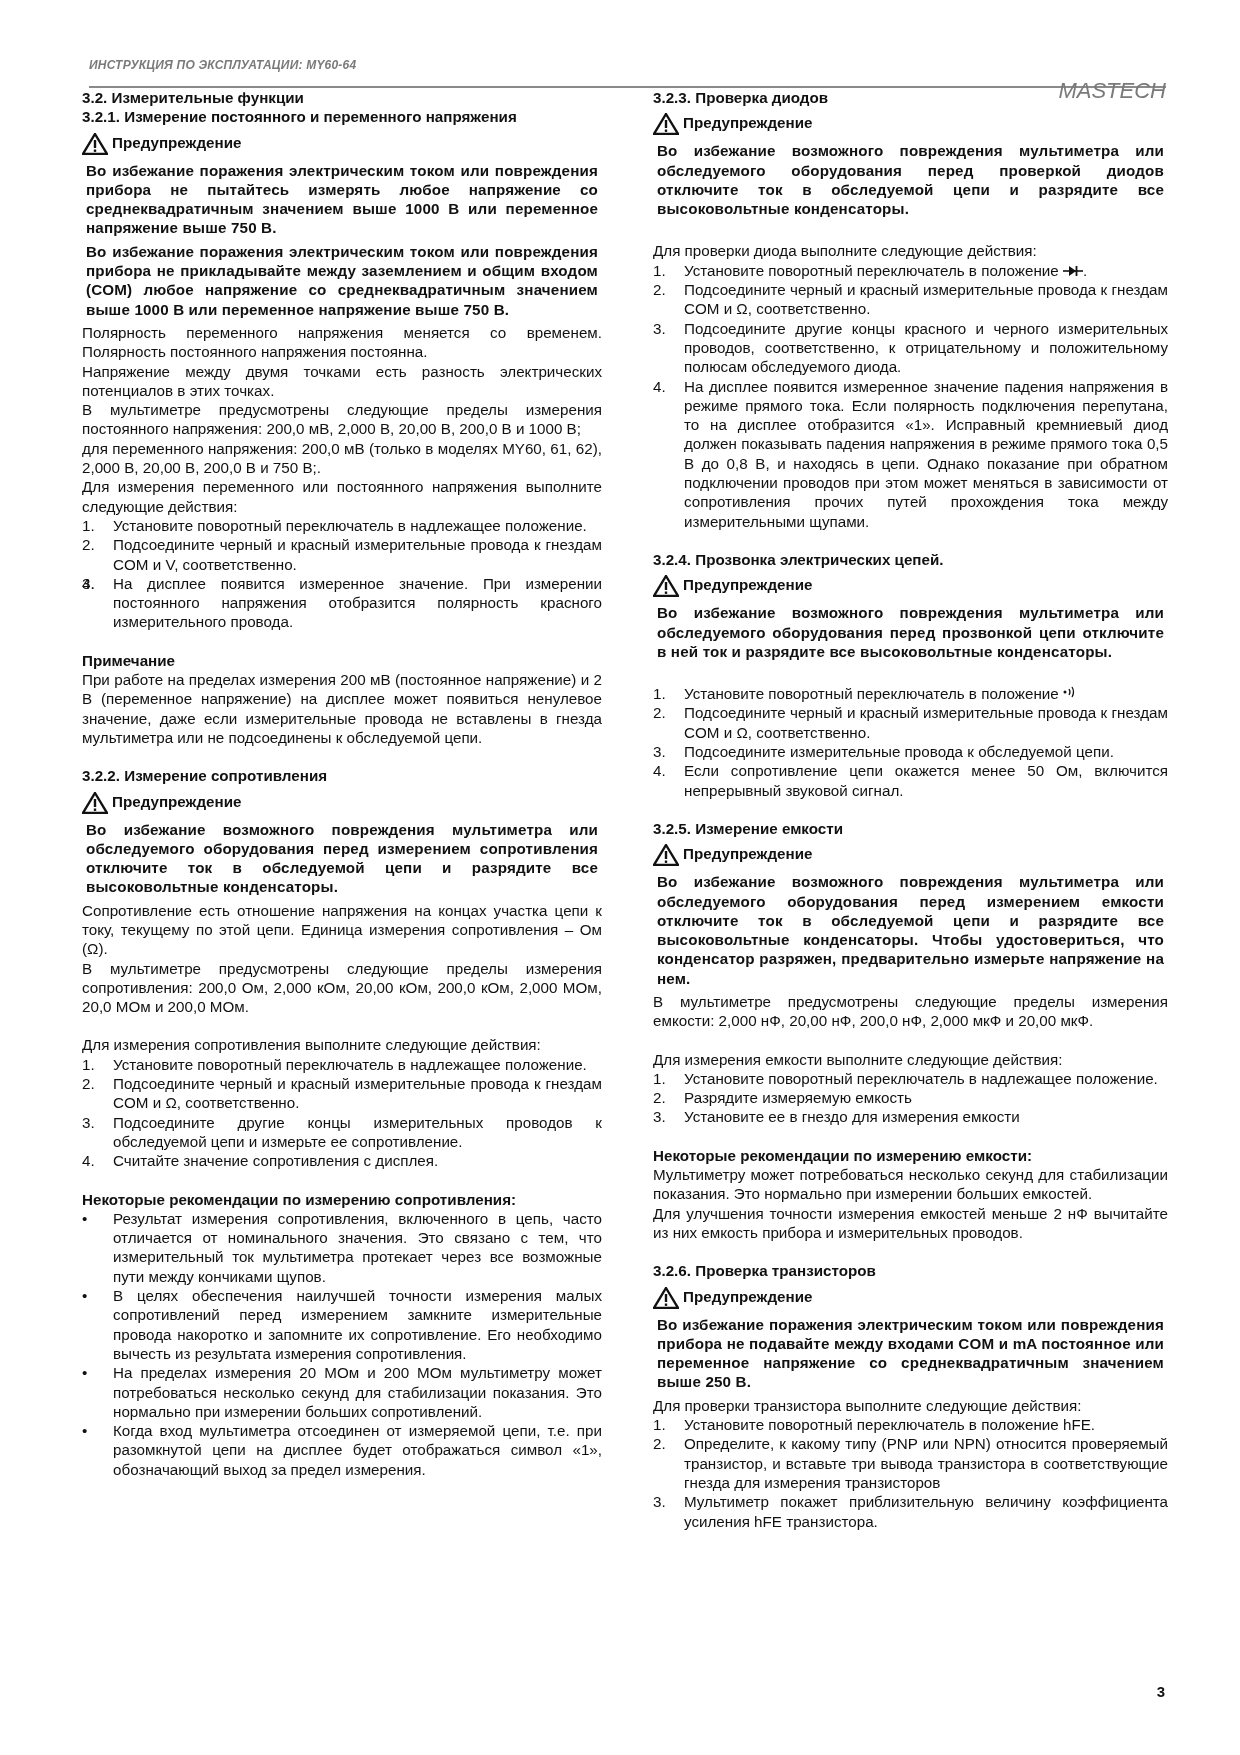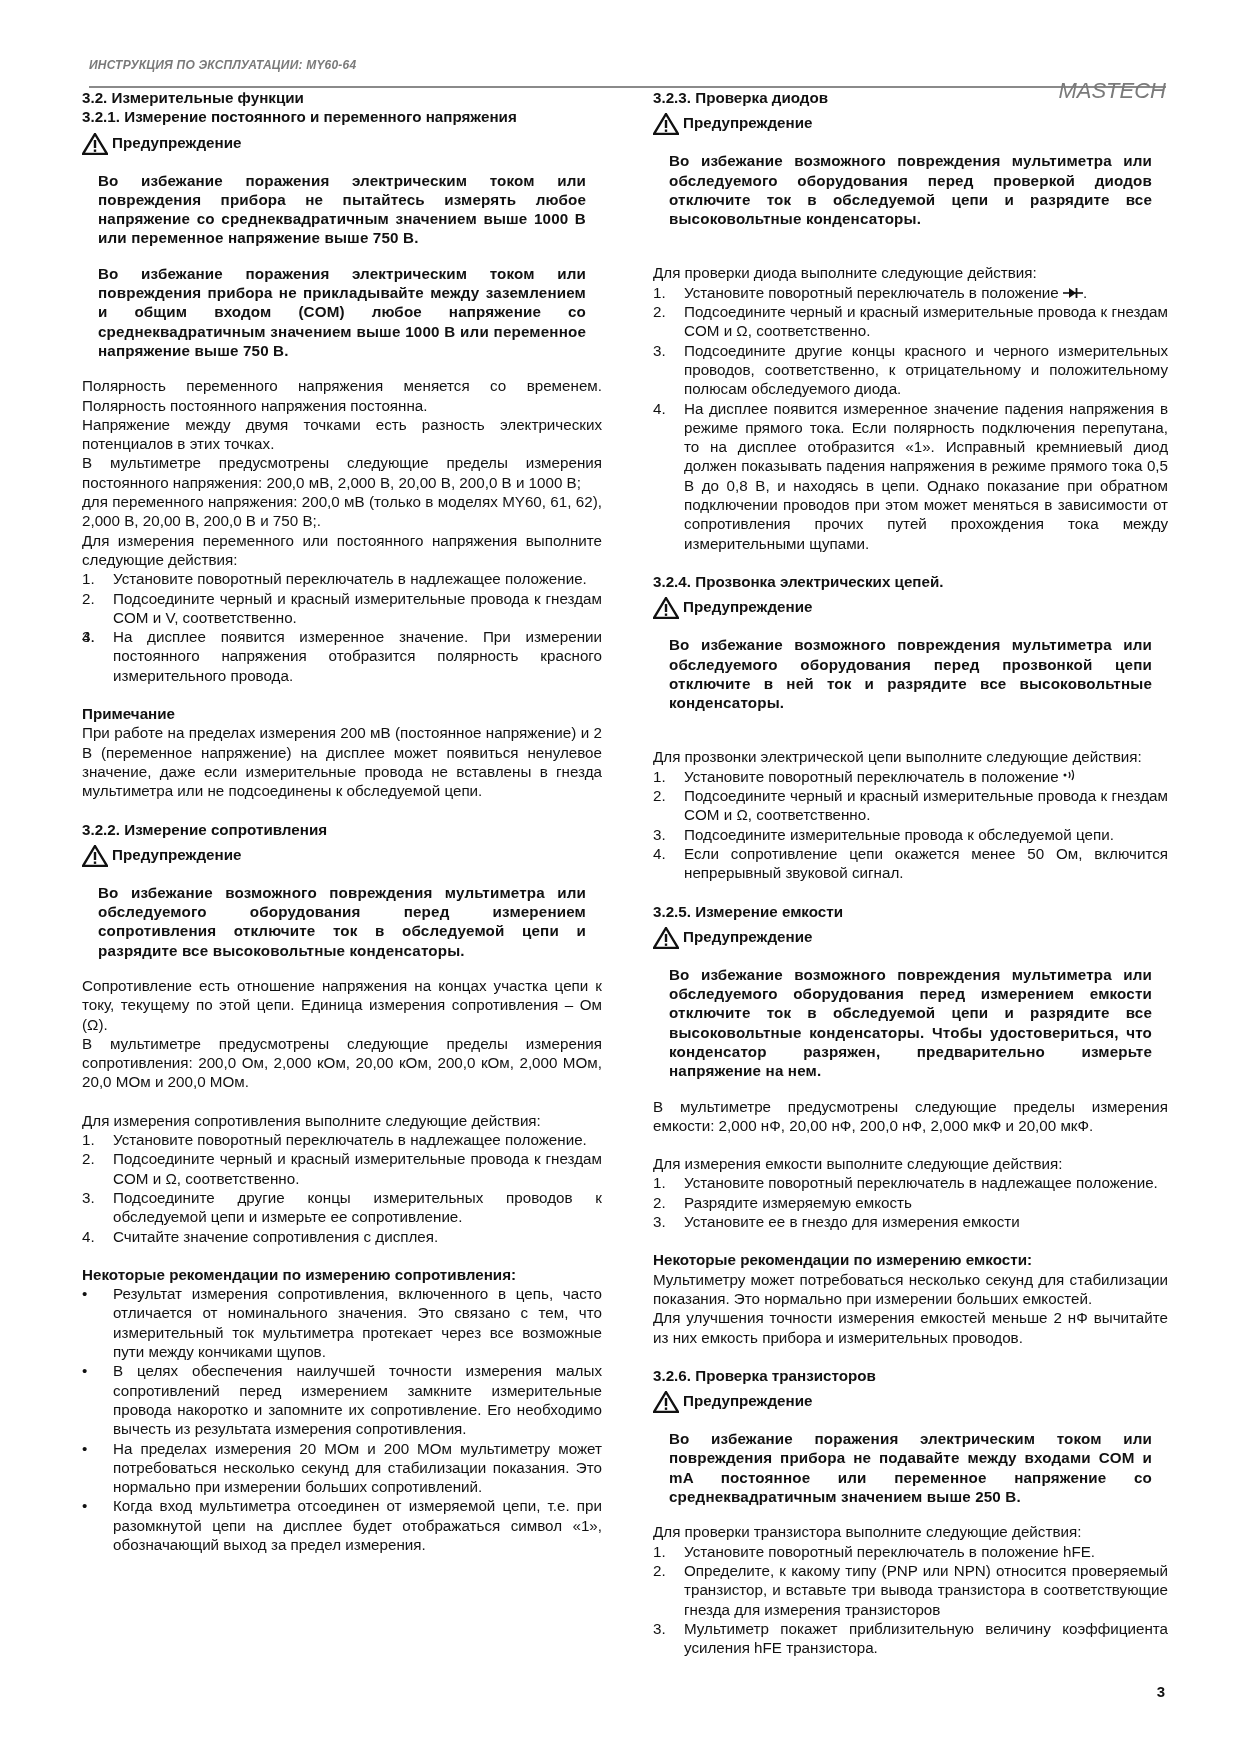--- a/index.html
+++ b/index.html
@@ -10,21 +10,21 @@
   .header .title { position: absolute; left: 0; top: 0; font-size: 12px; font-weight: bold;
                    font-style: italic; color: #7a7a7a; letter-spacing: 0.2px; }
   .header .brand { position: absolute; right: 0; top: 0; font-size: 22px; font-weight: normal;
                    font-style: italic; color: #7a7a7a; margin-top: 20px; }
   .col { position: absolute; top: 88px; width: 520px; font-size: 15.2px; line-height: 19.3px; }
   .col.left { left: 82px; }
   .col.right { left: 653px; width: 515px; }
   .h { font-weight: bold; font-size: 15.2px; margin: 0; }
   .warn-title { font-weight: bold; margin: 6px 0 6px 0; display: flex; }
   .warn-title svg { width: 26px; height: 22px; margin-right: 4px; }
-  .bold-p { font-weight: bold; text-align: justify; margin: 16px; letter-spacing: 0.15px; }
+  .bold-p { font-weight: bold; text-align: justify; margin: 4px; letter-spacing: 0.15px; }
   .p { margin: 0; text-align: justify; }
   .gap { height: 19px; }
   ol.steps, ul.bullets { margin: 0; padding: 0; list-style: none; }
   ol.steps li, ul.bullets li { position: relative; padding-left: 31px; text-align: justify; }
   ol.steps li .num, ul.bullets li .num { position: absolute; left: 0; top: 0; }
   .sym { font-weight: normal; }
   .page-num { position: absolute; right: 75px; top: 1683px; font-weight: bold; font-size: 15px; }
 </style>
 </head>
 <body>
@@ -120,21 +120,20 @@
   <div class="warn-title">
     <svg viewBox="0 0 26 22">
         <path d="M13 1 L25 21 L1 21 Z" fill="none" stroke="#111" stroke-width="2.4"></path>
         <rect x="11.8" y="7" width="2.4" height="8" fill="#111"></rect>
         <rect x="11.8" y="16.5" width="2.4" height="2.4" fill="#111"></rect>
       </svg>
     <span>Предупреждение</span>
   </div>
   <p class="bold-p">Во избежание возможного повреждения мультиметра или обследуемого оборудования перед прозвонкой цепи отключите в ней ток и разрядите все высоковольтные конденсаторы.</p>
   <div class="gap"></div>
-  <p class="p">Для прозвонки электрической цепи выполните следующие действия:</p>
   <ol class="steps">
     <li><span class="num">1.</span><span>Установите поворотный переключатель в  положение </span><svg width="14" height="12" viewBox="0 0 14 12" style="vertical-align:1px">
           <circle cx="2" cy="6" r="1.5" fill="#111"></circle>
           <path d="M6 3 Q8 6 6 9" fill="none" stroke="#111" stroke-width="1.3"></path>
           <path d="M9 1 Q12 6 9 11" fill="none" stroke="#111" stroke-width="1.3"></path>
         </svg></li>
     <li><span class="num">2.</span><span>Подсоедините черный и красный измерительные провода к гнездам </span><span class="sym">COM</span><span> и </span><span class="sym">Ω</span><span>, соответственно.</span></li>
     <li><span class="num">3.</span><span>Подсоедините измерительные провода к обследуемой цепи.</span></li>
     <li><span class="num">4.</span><span>Если сопротивление цепи окажется менее 50 Ом, включится непрерывный звуковой сигнал.</span></li>
   </ol>

